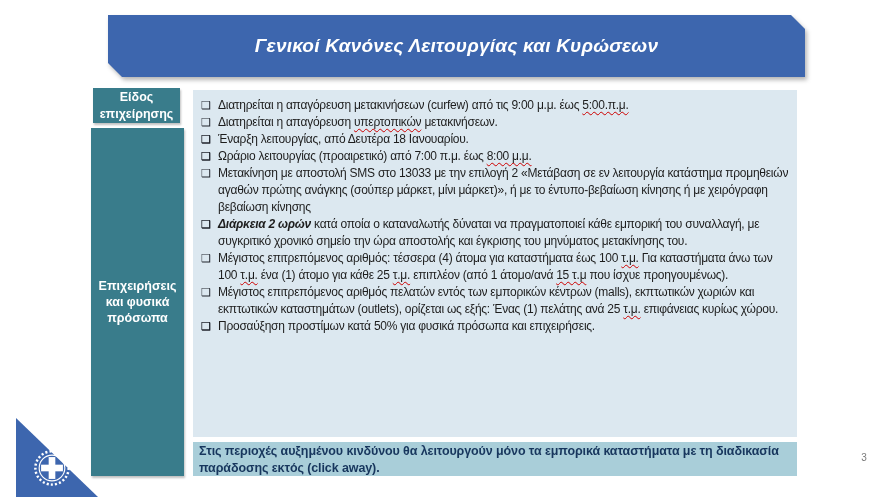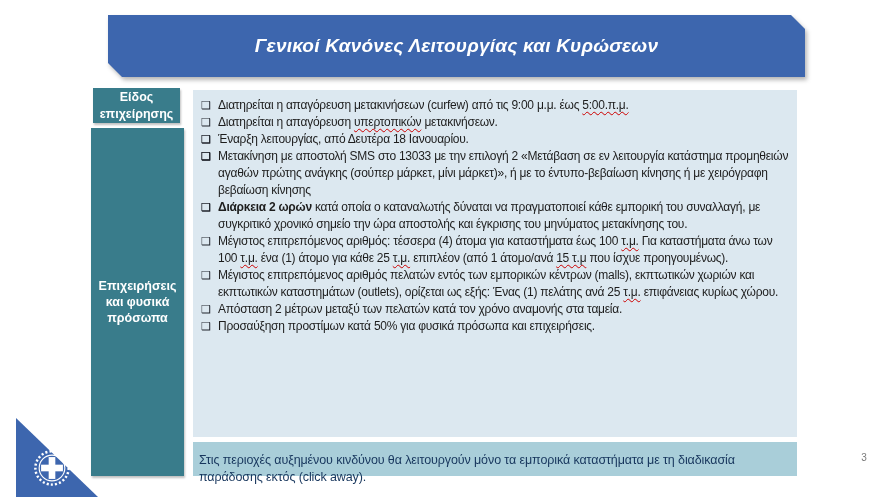--- a/index.html
+++ b/index.html
@@ -23,29 +23,29 @@
     box-shadow:1px 2px 2px rgba(0,0,0,.25); }
   .side-box.one { left:77px; top:88px; width:87px; height:35px; }
   .side-box.two { left:75px; top:128px; width:93px; height:348px; padding:14px; }
 
   
   .content { position:absolute; left:177px; top:90px; width:604px; height:347px;
     background:var(--content-bg,#dce8f0); padding:7px 8px 4px 7px; overflow:hidden; }
   .item { position:relative; padding-left:18px; font-size:12px; line-height:17px;
     letter-spacing:-0.25px; color:#1d1d1d; }
   .item .glyph { position:absolute; left:1px; top:0; font-size:11px; color:#20242c; }
-  .item b { letter-spacing:-0.25px; }
+  .item b { letter-spacing:-0.25px;font-style:italic; }
   .sq { text-decoration-line:underline; text-decoration-style:wavy;
     text-decoration-color:var(--squiggle,#c00); text-decoration-thickness:1px;
     text-underline-offset:2px; }
 
   
   .footer-band { position:absolute; left:177px; top:442px; width:604px; height:34px;
     background:var(--footer-bg,#a9ced9); color:var(--footer-text,#17365d);
-    font-weight:normal; font-size:12.5px; line-height:16.5px; padding:10px 6px;
+    font-weight:bold; font-size:12.5px; line-height:16.5px; padding:1px 6px;
     letter-spacing:-0.1px; }
 
   
   .corner-triangle { position:absolute; left:0; top:418px; width:82px; height:79px;
     background:var(--title-bar,#3d66ae);
     clip-path:polygon(0 0, 100% 100%, 0 100%); }
   .emblem { position:absolute; left:17px; top:449px; width:38px; height:38px; }
 
   .page-number { position:absolute; left:840px; top:452px; width:16px;
     font-size:10px; color:#7a7a7a; text-align:center; }
@@ -68,27 +68,27 @@
   <div class="side-box two">
     <span>Επιχειρήσεις και φυσικά πρόσωπα</span>
   </div>
 
   <div class="content">
       <div class="item"><span class="glyph">❑</span><span>Διατηρείται η απαγόρευση μετακινήσεων (curfew) από τις 9:00 μ.μ. έως <span class="sq">5:00.π.μ.</span></span></div>
       <div class="item"><span class="glyph">❑</span><span>Διατηρείται η απαγόρευση <span class="sq">υπερτοπικών</span> μετακινήσεων.</span></div>
       <div class="item"><span class="glyph">❑</span></div>
       <div class="item"><span class="glyph">❑</span><span>Έναρξη λειτουργίας, από Δευτέρα 18 Ιανουαρίου.</span></div>
       <div class="item"><span class="glyph">❑</span></div>
-      <div class="item"><span class="glyph">❑</span></div>
+      <div class="item"><span class="glyph">❑</span><span>Ωράριο λειτουργίας (προαιρετικό) από 7:00 π.μ. έως <span class="sq">8:00 μ.μ.</span></span></div>
       <div class="item"><span class="glyph">❑</span><span>Μετακίνηση με αποστολή SMS στο 13033 με την επιλογή 2 «Μετάβαση σε εν λειτουργία κατάστημα προμηθειών αγαθών πρώτης ανάγκης (σούπερ μάρκετ, μίνι μάρκετ)», ή με το έντυπο-βεβαίωση κίνησης ή με χειρόγραφη βεβαίωση κίνησης</span></div>
       <div class="item"><span class="glyph">❑</span></div>
       <div class="item"><span class="glyph">❑</span><span><b>Διάρκεια 2 ωρών</b> κατά οποία ο καταναλωτής δύναται να πραγματοποιεί κάθε εμπορική του συναλλαγή, με συγκριτικό χρονικό σημείο την ώρα αποστολής και έγκρισης του μηνύματος μετακίνησης του.</span></div>
       <div class="item"><span class="glyph">❑</span><span>Μέγιστος επιτρεπόμενος αριθμός: τέσσερα (4) άτομα για καταστήματα έως 100 <span class="sq">τ.μ.</span> Για καταστήματα άνω των 100 <span class="sq">τ.μ.</span> ένα (1) άτομο για κάθε 25 <span class="sq">τ.μ.</span> επιπλέον  (από 1 άτομο/ανά <span class="sq">15 τ.μ</span> που ίσχυε προηγουμένως).</span></div>
       <div class="item"><span class="glyph">❑</span><span>Μέγιστος επιτρεπόμενος αριθμός πελατών εντός των εμπορικών κέντρων (malls), εκπτωτικών χωριών και εκπτωτικών καταστημάτων (outlets), ορίζεται ως εξής:  Ένας (1) πελάτης ανά 25 <span class="sq">τ.μ.</span> επιφάνειας κυρίως χώρου.</span></div>
-      <div class="item"><span class="glyph">❑</span><span>Απόσταση 2 μέτρων μεταξύ των πελατών κατά τον χρόνο αναμονής στα ταμεία.</span></div>
+      <div class="item"><span class="glyph">❑</span></div>
       <div class="item"><span class="glyph">❑</span><span>Προσαύξηση προστίμων κατά 50% για φυσικά πρόσωπα και επιχειρήσεις.</span></div>
     </div>
 
   <div class="footer-band">
     <span>Στις περιοχές αυξημένου κινδύνου θα λειτουργούν μόνο τα εμπορικά καταστήματα με τη διαδικασία παράδοσης εκτός (click away).</span>
   </div>
 
   <div class="corner-triangle"></div>
   <svg class="emblem" viewBox="0 0 40 40">
     <circle cx="20" cy="20" r="17.5" fill="none" stroke="#ffffff" stroke-width="2.6" stroke-dasharray="2.2 2.2"></circle>

